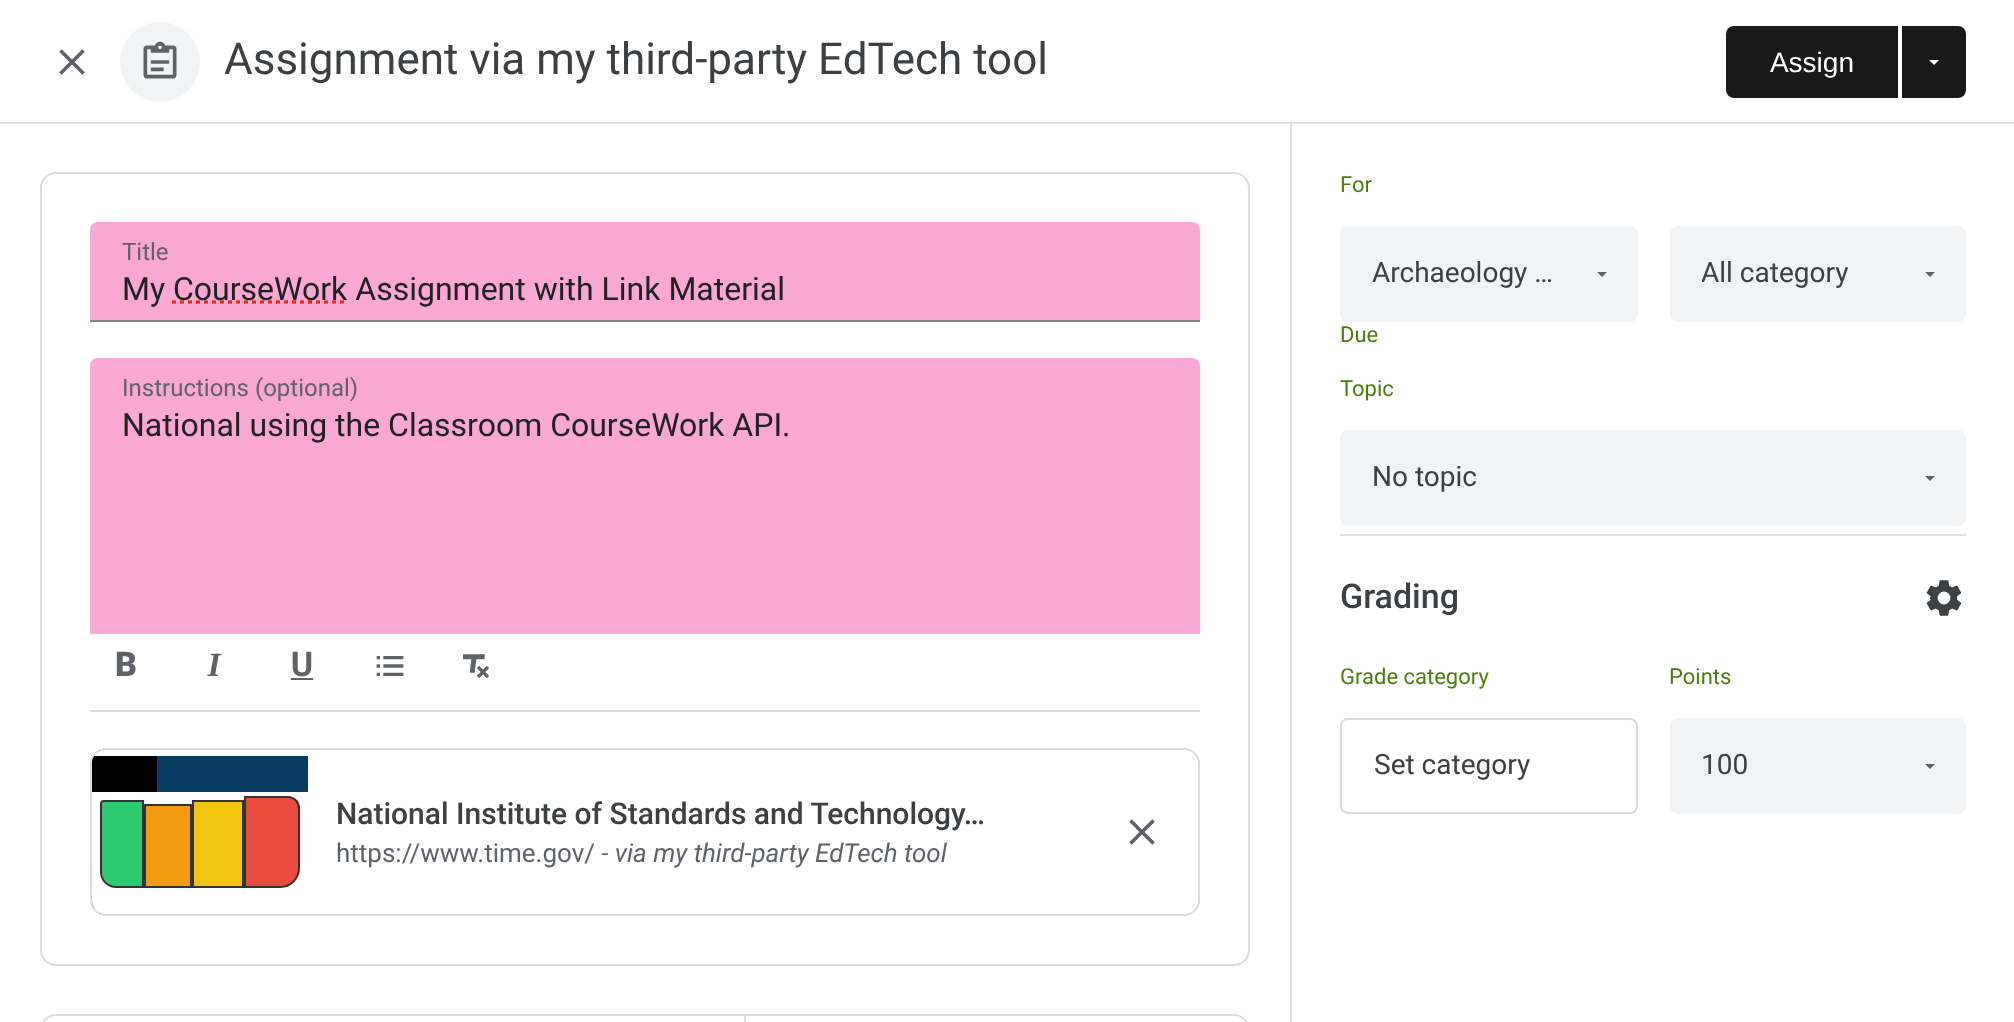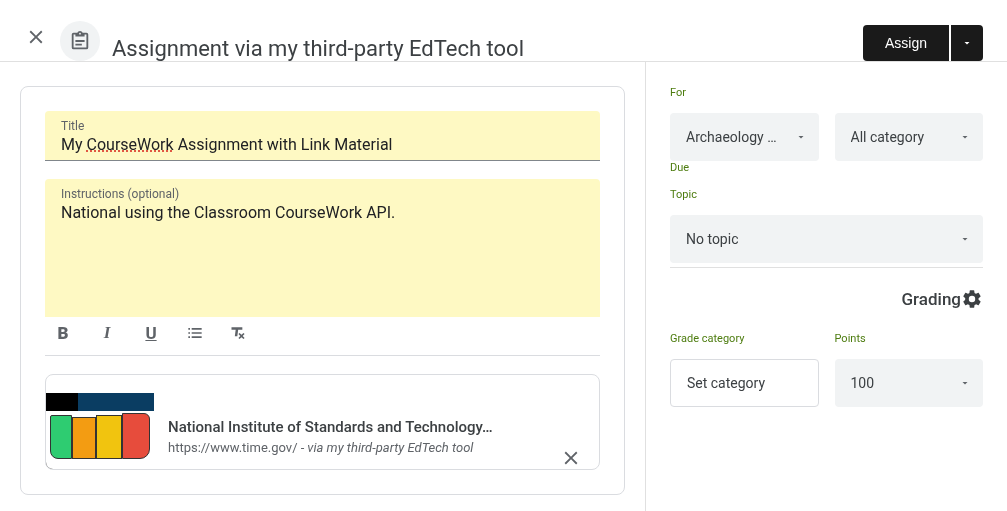--- a/index.html
+++ b/index.html
@@ -6,21 +6,21 @@
   body {
     font-family: 'Google Sans', Roboto, Arial, sans-serif;
     background: #fff;
     width: 1007px;
     height: 511px;
     overflow: hidden;
     color: #3c4043;
   }
   .header {
     display: flex;
-    align-items: flex-end;
+    align-items: center;
     height: 62px;
     padding: 0 12px;
     border-bottom: 1px solid #e0e0e0;
   }
   .header .close-btn {
     width: 48px; height: 48px;
     display: flex; align-items: center; justify-content: center;
     cursor: pointer;
     color: #5f6368;
   }
@@ -71,21 +71,21 @@
     overflow-y: auto;
     background: #fff;
   }
   .card {
     border: 1px solid #dadce0;
     border-radius: 8px;
     padding: 24px;
     background: #fff;
   }
   .field {
-    background: #fef9c3;
+    background: #f9a8d4;
     border-radius: 4px 4px 0 0;
     border-bottom: 1px solid #80868b;
     padding: 8px 16px 6px;
     margin-bottom: 18px;
   }
   .field-label {
     font-size: 12px;
     color: #5f6368;
   }
   .field-value {
@@ -119,22 +119,22 @@
   }
   .tb.underline { text-decoration: underline; }
   .tb.italic { font-style: italic; font-family: serif; }
   .tb.bold { font-weight: 900; }
   .attachment {
     display: flex;
     border: 1px solid #dadce0;
     border-radius: 8px;
     margin-top: 18px;
     overflow: hidden;
-    align-items: flex-end;
-    height: 96px;
+    align-items: center;
+    height: 84px;
   }
   .attach-thumb {
     width: 108px;
     background: #000;
     position: relative;
     flex-shrink: 0;
   }
   .attach-info {
     flex: 1;
     padding: 14px 14px;
@@ -218,21 +218,21 @@
     text-overflow: ellipsis;
   }
   .selectbox .arrow { color: #5f6368; flex-shrink: 0; margin-left: 8px; }
   .divider {
     border: none;
     border-top: 1px solid #e0e0e0;
     margin: 4px 0 20px;
   }
   .grading-head {
     display: flex;
-    justify-content: flex-end;
+    justify-content: space-between;
     align-items: center;
     margin-bottom: 22px;
   }
   .grading-head h3 {
     font-size: 17px;
     font-weight: 500;
     color: #3c4043;
   }
   .gear { cursor: pointer; color: #3c4043; }
   svg { display: block; }

